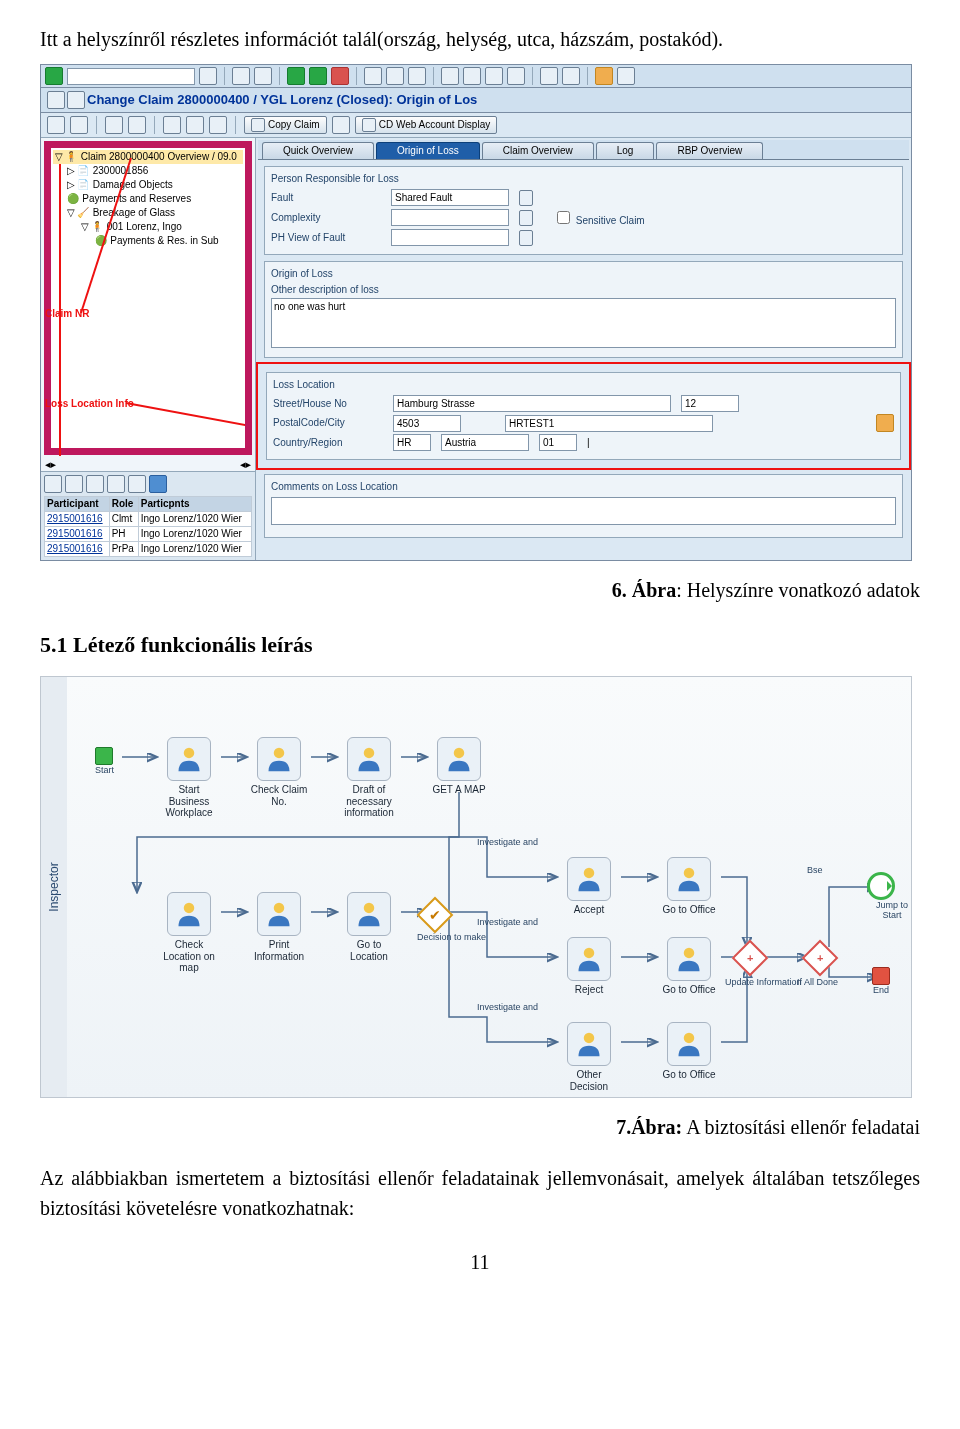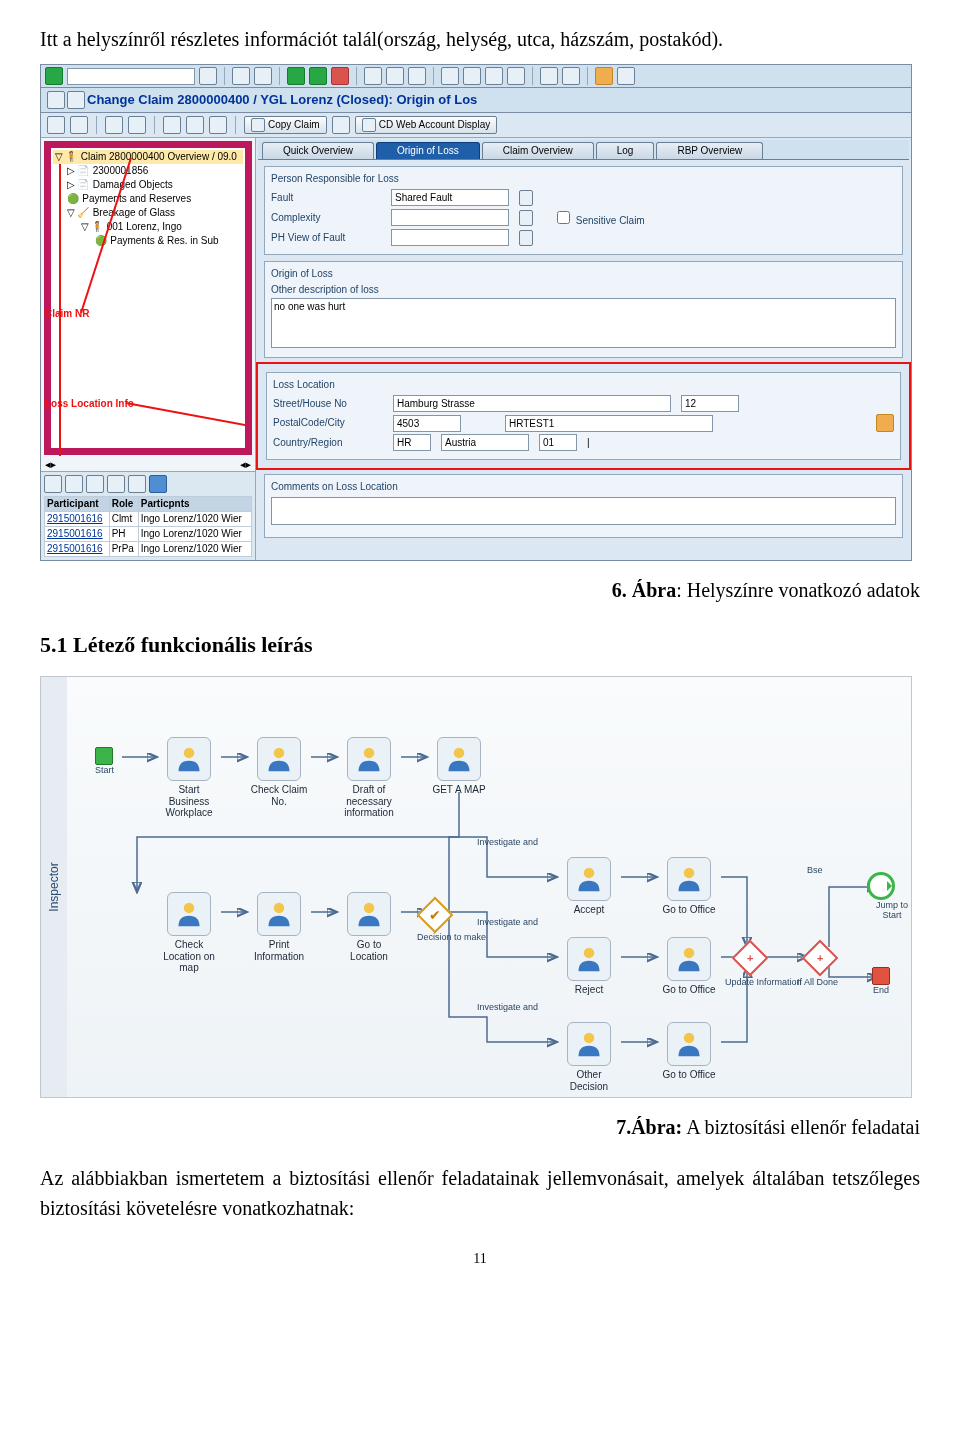--- a/index.html
+++ b/index.html
@@ -2,21 +2,21 @@
 <html><head>
 <meta charset="utf-8">
 <style>
   body{margin:0;background:#fff;font-family:"Times New Roman",serif;color:#000;width:960px}
   .page{padding:0 40px}
   .body-text{font-size:20px;line-height:1.5;margin:24px 0 10px 0}
   .caption{text-align:right;font-size:20px;margin:18px 0}
   .caption b{font-weight:bold}
   .section-title{font-size:22px;font-weight:bold;margin:30px 0 18px 0}
   .just{text-align:justify}
-  .pgnum{text-align:center;font-size:14px;margin:28px 0 20px 0}
+  .pgnum{text-align:center;font-size:20px;margin:28px 0 20px 0}
 
   
   .sap{width:870px;border:1px solid #7a8ca2;background:#c7d9ea;font:11px/1.2 Arial,Helvetica,sans-serif;color:#000}
   .sap .menubar{display:flex;align-items:center;background:#cfe0ef;border-bottom:1px solid #7a8ca2;padding:2px 4px;gap:4px}
   .sap .ic{width:16px;height:16px;display:inline-block;border:1px solid #6b7f94;background:#e8f0f7;border-radius:2px}
   .sap .ic.green{background:#28a745;border-color:#167b30}
   .sap .ic.red{background:#d9534f;border-color:#a33}
   .sap .ic.yellow{background:#f0ad4e;border-color:#c28622}
   .sap .ic.blue{background:#4f8ed1;border-color:#2b5f9e}
   .sap .sep{width:1px;height:18px;background:#94a8ba;margin:0 3px}

